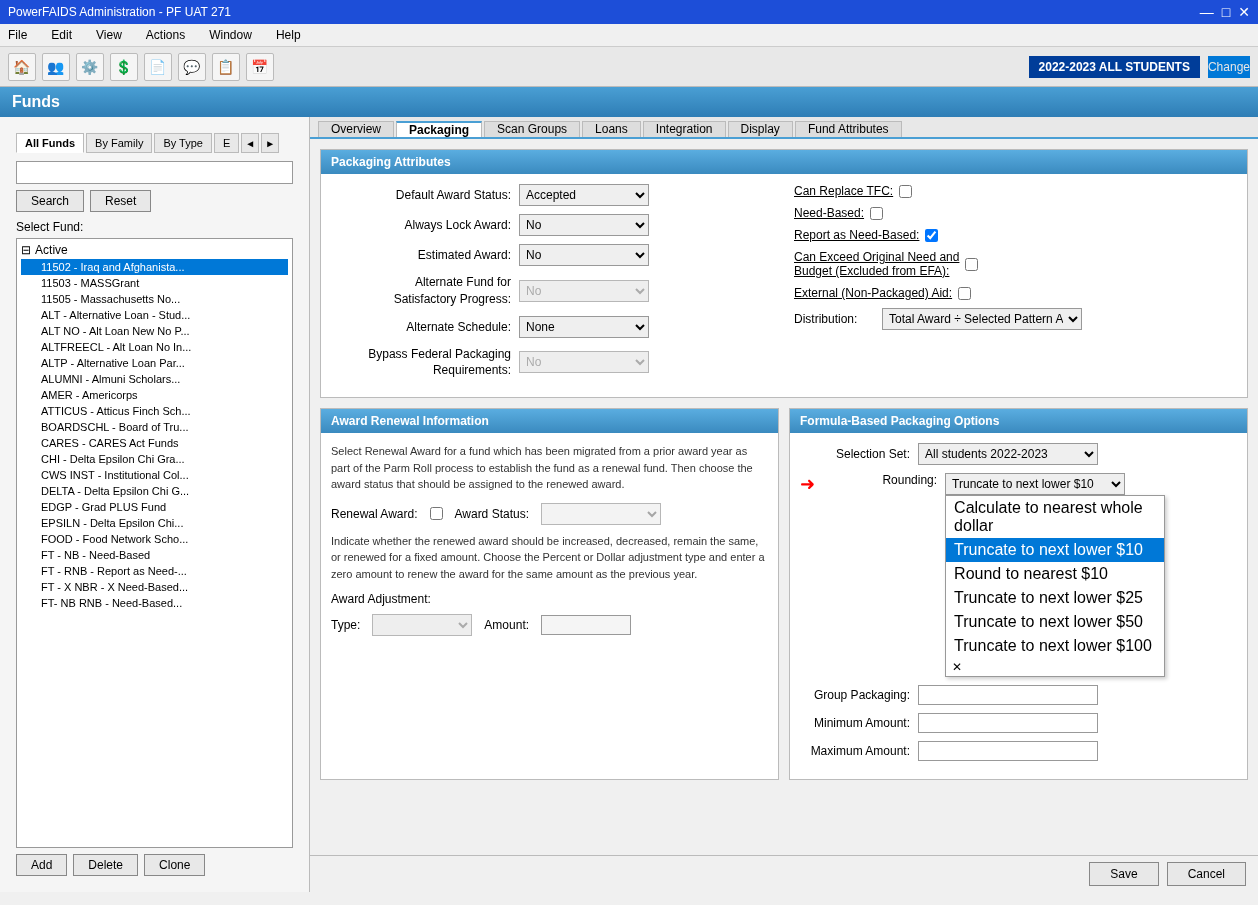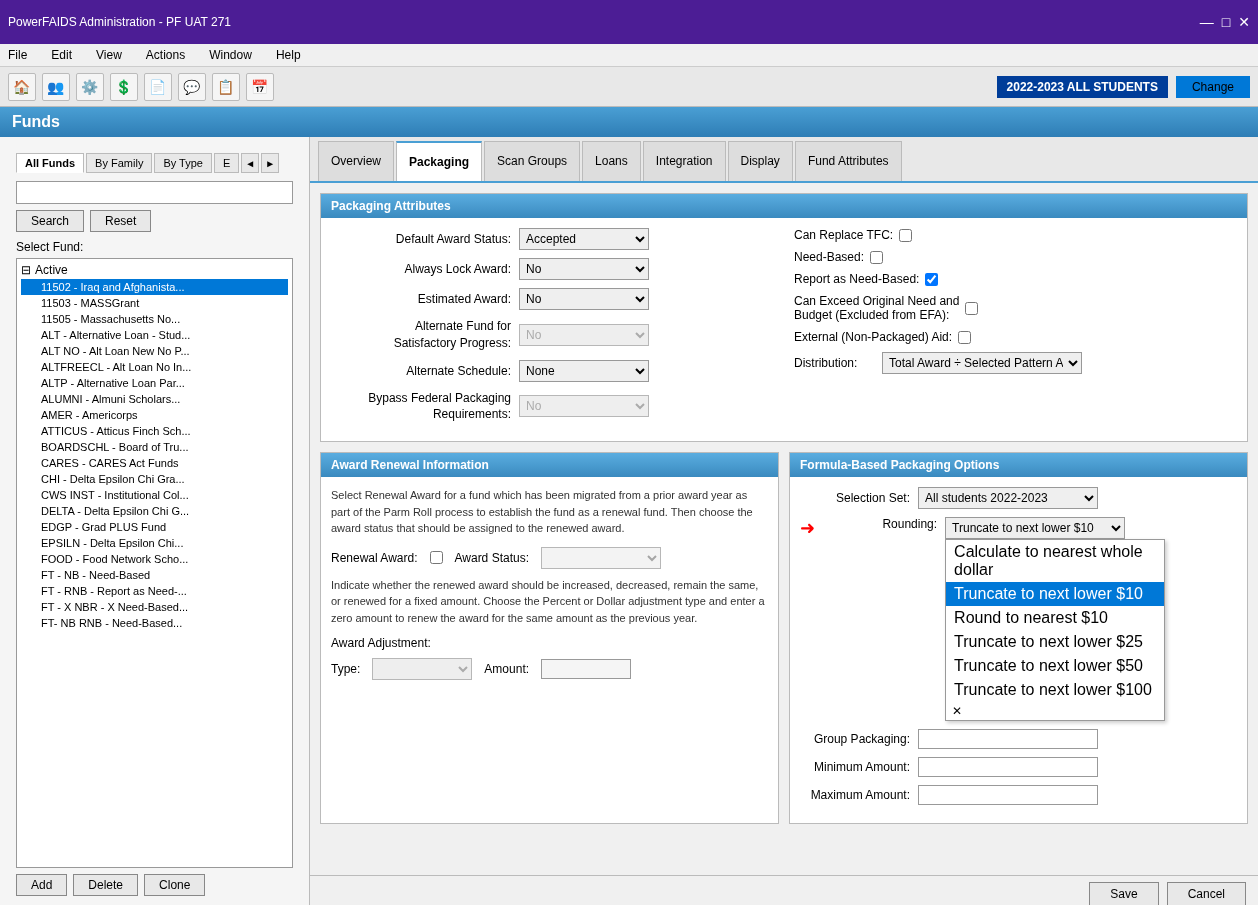--- a/index.html
+++ b/index.html
@@ -1,34 +1,34 @@
 <!DOCTYPE html>
 <html><head>
   <meta charset="utf-8">
   <style>
     * { box-sizing: border-box; margin: 0; padding: 0; }
     body { font-family: 'Segoe UI', Tahoma, Geneva, Verdana, sans-serif; font-size: 12px; background: #f0f0f0; overflow: hidden; }
 
     
-    .title-bar { background: #4c1d95; color: white; padding: 4px 8px; display: flex; justify-content: space-between; align-items: center; height: 44px; }
+    .title-bar { background: #1d4ed8; color: white; padding: 4px 8px; display: flex; justify-content: space-between; align-items: center; height: 24px; }
     .title-bar-title { font-size: 12px; }
     .title-bar-controls { display: flex; gap: 8px; }
     .title-bar-controls span { cursor: pointer; font-size: 14px; }
 
     
     .menu-bar { background: #f0f0f0; padding: 2px 4px; display: flex; gap: 16px; border-bottom: 1px solid #ccc; }
     .menu-bar span { cursor: pointer; font-size: 12px; padding: 2px 4px; }
 
     
     .toolbar { background: #e8e8e8; padding: 4px 8px; display: flex; align-items: center; justify-content: space-between; border-bottom: 1px solid #bbb; height: 40px; }
     .toolbar-icons { display: flex; gap: 6px; align-items: center; }
     .toolbar-icon { width: 28px; height: 28px; border: 1px solid #bbb; background: #f5f5f5; display: flex; align-items: center; justify-content: center; cursor: pointer; border-radius: 2px; font-size: 14px; }
     .toolbar-right { display: flex; align-items: center; gap: 8px; }
     .context-label { background: #003d99; color: white; padding: 4px 10px; font-weight: bold; font-size: 12px; }
-    .change-btn { background: #0078d7; color: #000000; border: none; padding: 4px 16px; cursor: pointer; font-size: 12px; }
+    .change-btn { background: #0078d7; color: #e5e5e5; border: none; padding: 4px 0; cursor: pointer; font-size: 12px; }
 
     
     .app-header { background: linear-gradient(to bottom, #4a9fd4, #2e7db5); color: white; padding: 6px 12px; font-size: 16px; font-weight: bold; }
 
     
     .main-layout { display: flex; height: calc(100vh - 130px); }
 
     
     .left-panel { width: 310px; min-width: 310px; background: #f5f5f5; border-right: 1px solid #bbb; display: flex; flex-direction: column; padding: 16px; }
     .tabs-row { display: flex; align-items: center; gap: 2px; margin-bottom: 8px; }
@@ -48,21 +48,21 @@
     .fund-item { padding: 2px 4px 2px 20px; font-size: 11px; cursor: pointer; white-space: nowrap; overflow: hidden; text-overflow: ellipsis; }
     .fund-item.selected { background: #0078d7; color: white; }
 
     .bottom-btns { display: flex; gap: 6px; margin-top: 6px; }
 
     
     .right-panel { flex: 1; display: flex; flex-direction: column; overflow: hidden; }
 
     
     .right-tabs { display: flex; background: #e8e8e8; border-bottom: 2px solid #4a9fd4; padding: 4px 8px 0; gap: 2px; }
-    .right-tab { padding: 12px 12px; border: 1px solid #bbb; border-bottom: none; background: #ddd; cursor: pointer; font-size: 12px; }
+    .right-tab { padding: 0 12px; border: 1px solid #bbb; border-bottom: none; background: #ddd; cursor: pointer; font-size: 12px; }
     .right-tab.active { background: white; font-weight: bold; border-top: 2px solid #4a9fd4; }
 
     
     .content-area { flex: 1; overflow-y: auto; padding: 10px; background: #f0f0f0; }
 
     
     .section-box { background: white; border: 1px solid #bbb; margin-bottom: 10px; }
     .section-header { background: linear-gradient(to bottom, #5aade0, #3a8abf); color: white; padding: 5px 10px; font-weight: bold; font-size: 12px; }
 
     .section-body { padding: 10px; }
@@ -71,21 +71,21 @@
     .form-row { display: flex; align-items: center; margin-bottom: 8px; gap: 8px; }
     .form-label { text-align: right; font-size: 12px; }
     .form-control { font-size: 12px; padding: 2px 4px; border: 1px solid #999; }
     select.form-control { padding: 2px; }
 
     
     .two-col { display: flex; gap: 20px; }
     .col-left { flex: 1; }
     .col-right { flex: 1; }
 
-    .checkbox-row { display: flex; align-items: center; gap: 6px; margin-bottom: 8px; }
+    .checkbox-row { display: flex; align-items: center; gap: 6px; margin-bottom: 8px; text-decoration: underline; }
 
     
     .bottom-sections { display: flex; gap: 10px; }
     .award-renewal { flex: 1; }
     .formula-packaging { flex: 1; }
 
     .renewal-text { font-size: 11px; line-height: 1.5; color: #333; margin-bottom: 10px; }
     .renewal-row { display: flex; align-items: center; gap: 12px; margin-bottom: 8px; }
 
     .formula-row { display: flex; align-items: center; margin-bottom: 8px; gap: 8px; }

